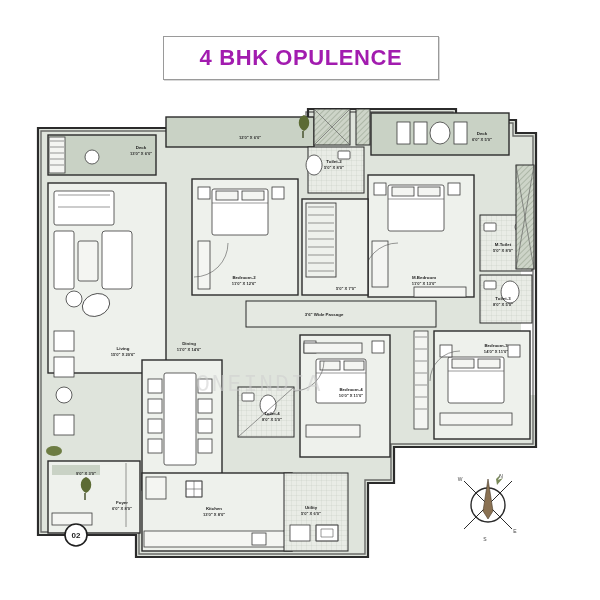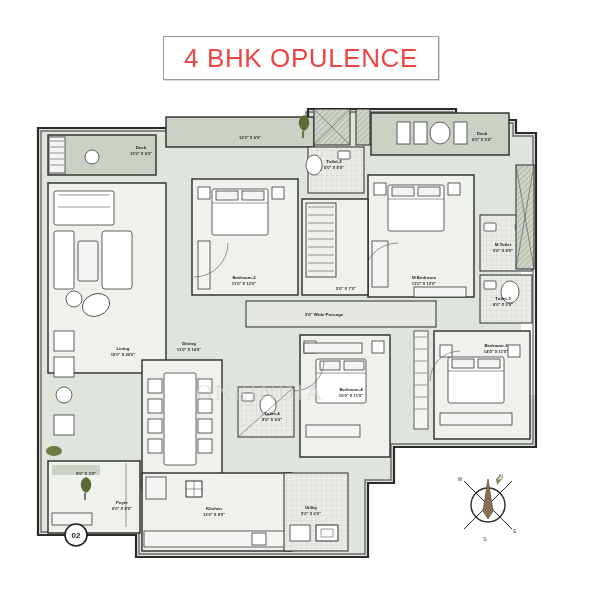--- a/index.html
+++ b/index.html
@@ -7,32 +7,32 @@
   #root{position:relative;width:600px;height:600px;background:#ffffff;}
 
   
   .title-box{
     position:absolute;left:163px;top:36px;width:274px;height:42px;
     border:1px solid #9a9a9a;background:#ffffff;
     display:flex;align-items:center;justify-content:center;
     box-shadow:1px 1px 0 #d8d8d8;
   }
   .title-box span{
-    font-size:26px;font-weight:normal;letter-spacing:.6px;color:#ef4444;
+    font-size:22px;font-weight:bold;letter-spacing:.6px;color:#a21caf;
     font-family:"Liberation Sans",sans-serif;
   }
 
   
   #plan{position:absolute;left:16px;top:95px;width:600px;height:470px;}
   #plan svg{display:block;}
 
   .wm{
-    position:absolute;left:196px;top:380px;
+    position:absolute;left:196px;top:372px;
     font-size:23px;letter-spacing:2px;color:#cfcfcf;opacity:.55;
-    font-family:Liberation Serif, serif;pointer-events:none;user-select:none;
+    font-family:Liberation Mono, monospace;pointer-events:none;user-select:none;
   }
 </style>
 </head>
 <body>
 
 <div id="root">
 
   <div class="title-box">
     <span>4 BHK OPULENCE</span>
   </div>

